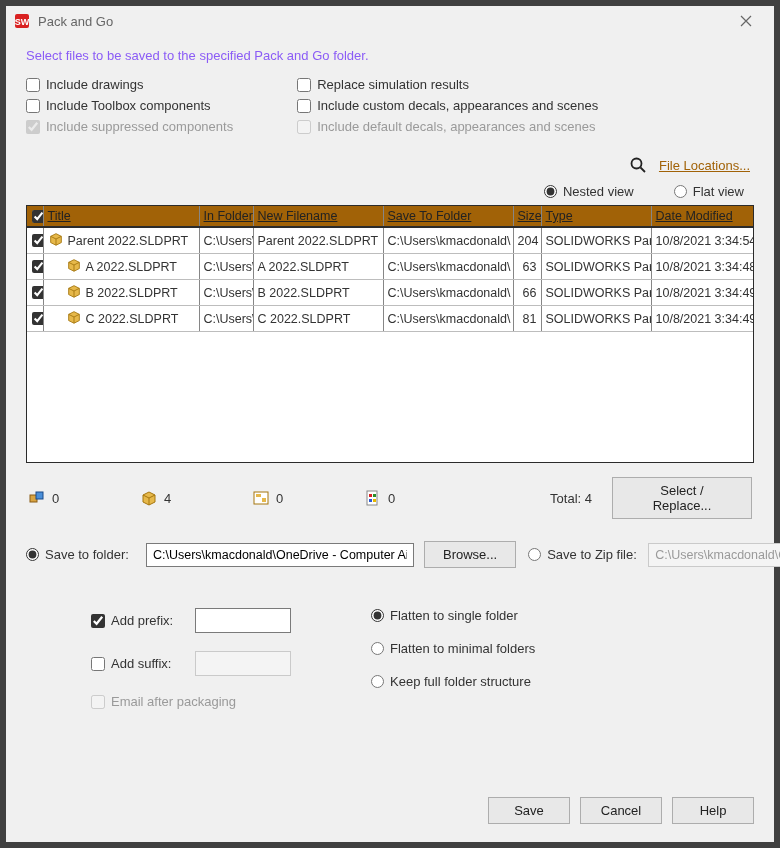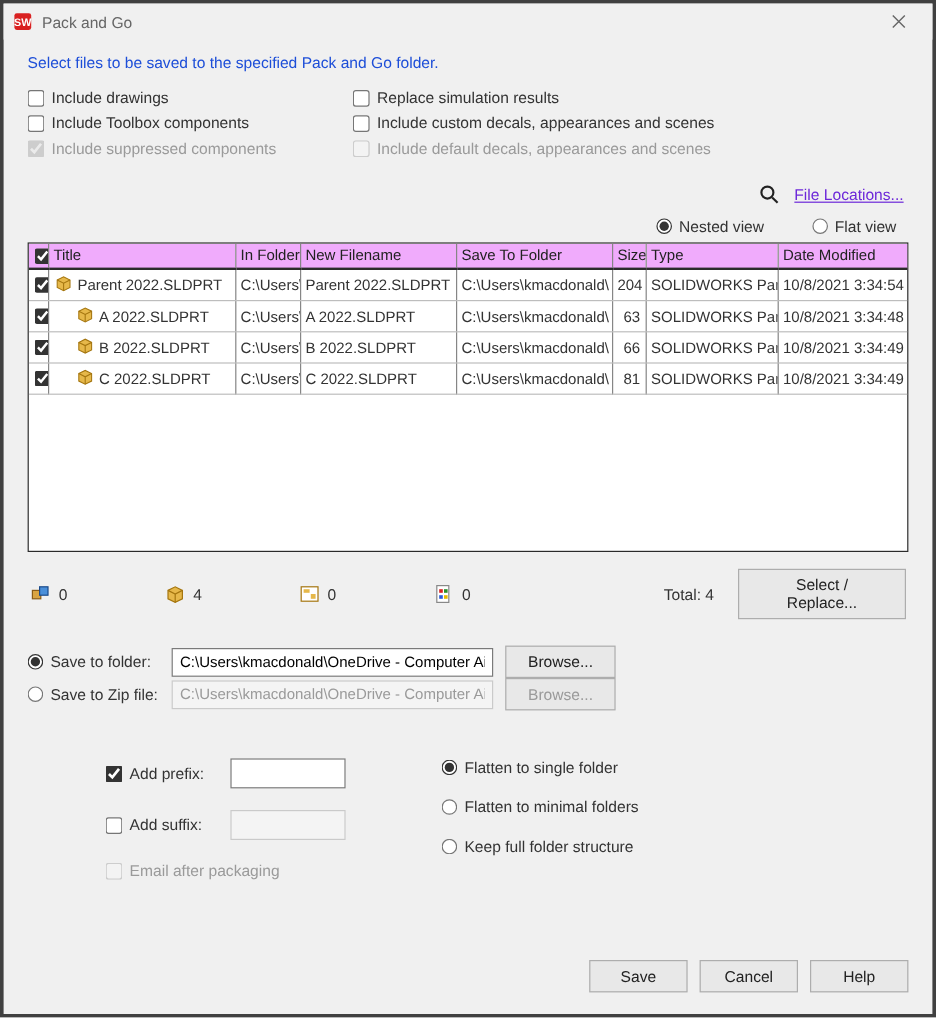--- a/index.html
+++ b/index.html
@@ -4,59 +4,59 @@
 <style>
   * { box-sizing: border-box; }
   html, body {
     margin: 0; padding: 0;
     font-family: "Segoe UI", Tahoma, sans-serif;
     font-size: 13px; color: #333;
     background: #f1f1f1;
     width: 780px; height: 848px;
     overflow: hidden;
   }
-  .window { width: 780px; height: 848px; background: #f0f0f0; border: 3px solid #404040; position: relative; }
+  .window { width: 780px; height: 848px; background: #f0f0f0; border: 6px solid #404040; position: relative; }
   .titlebar { display: flex; align-items: center; height: 30px; padding: 0 8px; background: #f0f0f0; }
   .titlebar .app-icon { width: 16px; height: 16px; margin-right: 8px; position: relative; }
   .titlebar .close { margin-left: auto; width: 40px; height: 30px; display: flex; align-items: center; justify-content: center; color: #666; cursor: pointer; }
   .title { color: #666; }
   .content { padding: 12px 20px 0 20px; }
-  .subtitle { color: #1d4ed8; margin-bottom: 14px; }
+  .subtitle { color: #8b5cf6; margin-bottom: 14px; }
   .opts { display: flex; gap: 64px; margin-bottom: 6px; }
   .opts .col { display: flex; flex-direction: column; gap: 6px; }
   .cb { display: flex; align-items: center; gap: 6px; }
   .cb input[type=checkbox] { width: 14px; height: 14px; margin: 0; }
   .cb.disabled { color: #9a9a9a; }
   .topright { display: flex; justify-content: flex-end; align-items: center; gap: 12px; margin-top: 22px; padding-right: 4px; }
-  .link { color: #6d28d9; text-decoration: underline; cursor: pointer; }
+  .link { color: #a16207; text-decoration: underline; cursor: pointer; }
   .views { display: flex; justify-content: flex-end; gap: 40px; margin-top: 10px; padding-right: 10px; }
   .radio { display: flex; align-items: center; gap: 6px; }
   .radio input { margin: 0; }
   .table-wrap { margin-top: 6px; border: 1px solid #2b2b2b; height: 258px; background: #fff; overflow: hidden; }
   table { border-collapse: collapse; width: 100%; table-layout: fixed; font-size: 12.5px; }
   th, td { border-right: 1px solid #868686; border-bottom: 1px solid #bdbdbd; padding: 3px 4px; text-align: left; white-space: nowrap; overflow: hidden; text-overflow: clip; }
-  thead th { background: #f0abfc; border-bottom: 2px solid #2b2b2b; font-weight: 400; color: #222; }
+  thead th { background: #a16207; border-bottom: 2px solid #2b2b2b; font-weight: 400; color: #222; text-decoration: underline; }
   thead th:first-child, td:first-child { width: 16px; padding: 0 1px; text-align: center; }
   .col-title { width: 156px; }
   .col-infolder { width: 54px; }
   .col-newname { width: 130px; }
   .col-saveto { width: 130px; }
   .col-size { width: 28px; text-align: right; }
   .col-type { width: 110px; }
   .col-date { width: 110px; }
   td.size { text-align: right; }
   .tree-cell { display: flex; align-items: center; gap: 4px; }
   .part-icon { flex: 0 0 auto; }
   .indent-1 { padding-left: 18px; }
   .summary-row { display: flex; align-items: center; margin-top: 14px; gap: 12px; padding: 0 2px; }
   .summary-row .mini { display: flex; align-items: center; gap: 6px; width: 100px; }
   .summary-row .total { margin-left: auto; margin-right: 8px; }
   .btn { background: #e8e8e8; border: 1px solid #adadad; padding: 5px 18px; cursor: pointer; color: #222; font-family: inherit; font-size: 13px; }
   .btn.wide { width: 140px; text-align: center; }
-  .save-rows { margin-top: 22px; display: flex; flex-direction: column; }
+  .save-rows { margin-top: 22px; display: flex; gap: 12px; }
   .save-row { display: flex; align-items: center; gap: 10px; }
   .save-row .label { width: 110px; display: flex; align-items: center; gap: 6px; }
   .path-input { width: 268px; border: 1px solid #7a7a7a; padding: 4px 6px; font-size: 12.5px; background: #fff; }
   .path-input.disabled { background: #f4f4f4; color: #9a9a9a; border-color: #cacaca; }
   .btn.disabled { color: #9a9a9a; }
   .lower-opts { display: flex; gap: 80px; margin-top: 40px; padding-left: 65px; }
   .lower-opts .colL { display: flex; flex-direction: column; gap: 18px; }
   .lower-opts .colR { display: flex; flex-direction: column; gap: 18px; }
   .affix-row { display: flex; align-items: center; gap: 8px; }
   .affix-input { width: 96px; border: 1px solid #7a7a7a; padding: 4px 6px; background: #fff; }

